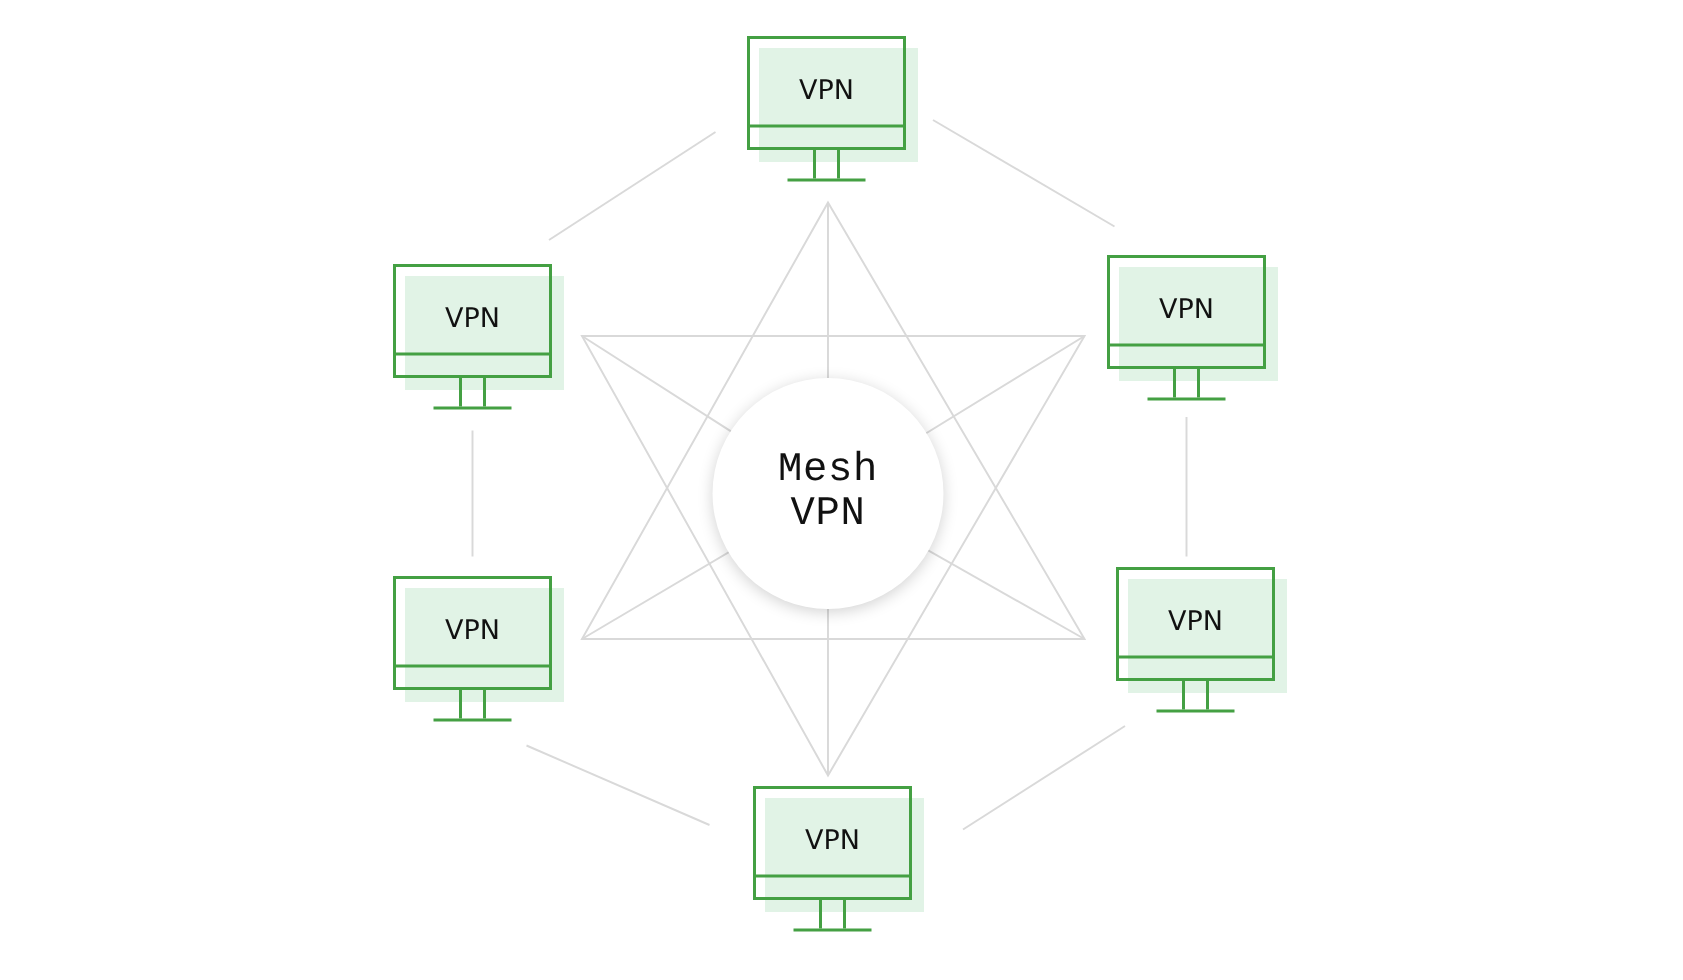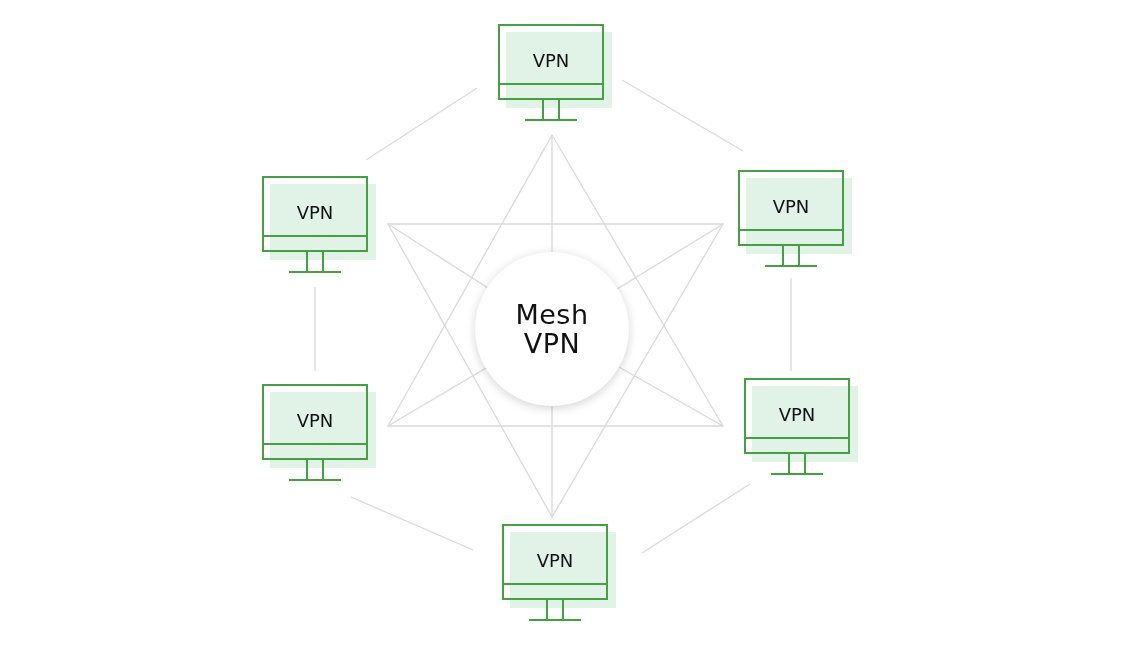--- a/index.html
+++ b/index.html
@@ -6,21 +6,21 @@
   body { width: 1122px; height: 653px; position: relative; overflow: hidden; font-family: "DejaVu Sans", sans-serif; }
   svg#lines { position: absolute; left: 0; top: 0; width: 1122px; height: 653px; }
   .monitor { position: absolute; width: 106px; height: 100px; }
   .monitor .fill { position: absolute; left: 8px; top: 8px; width: 106px; height: 76px; background: #e1f3e6; }
   .monitor .frame { position: absolute; left: 0; top: 0; width: 102px; height: 72px; border: 2px solid #44a043; }
   .monitor .bar { position: absolute; left: 0; top: 59px; width: 106px; height: 2px; background: #44a043; }
   .monitor .label { position: absolute; left: 0; top: 0; width: 106px; height: 59px; line-height: 74px; text-align: center; font-size: 18px; color: #111; }
   .monitor .neck { position: absolute; left: 45px; top: 76px; width: 14px; height: 19px; border-left: 2px solid #44a043; border-right: 2px solid #44a043; box-sizing: border-box; width: 18px; left: 44px; }
   .monitor .base { position: absolute; left: 27px; top: 95px; width: 52px; height: 2px; background: #44a043; }
   .hub { position: absolute; left: 475px; top: 252px; width: 154px; height: 154px; border-radius: 50%; background: #fff; box-shadow: 0 2px 10px rgba(0,0,0,0.18); display: flex; flex-direction: column; align-items: center; justify-content: center; }
-  .hub span { font-size: 27px; line-height: 29px; color: #111; letter-spacing: 0.5px; }
+  .hub span { font-size: 27px; line-height: 29px; color: #111; letter-spacing: 0.5px; font-family: Liberation Mono, monospace; }
 </style>
 </head>
 <body>
 
 <svg id="lines">
   <g stroke="#d9d9d9" stroke-width="1.3" fill="none">
 
     <line x1="366" y1="160" x2="477" y2="88"></line>
     <line x1="622" y1="80" x2="743" y2="151"></line>
     <line x1="791" y1="278" x2="791" y2="371"></line>

